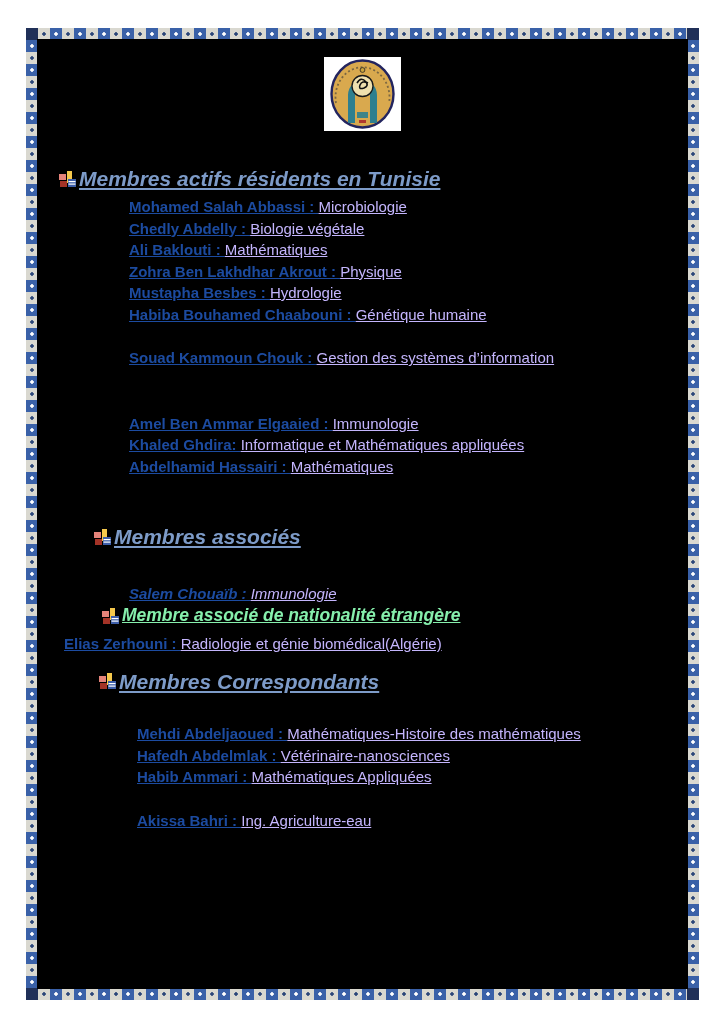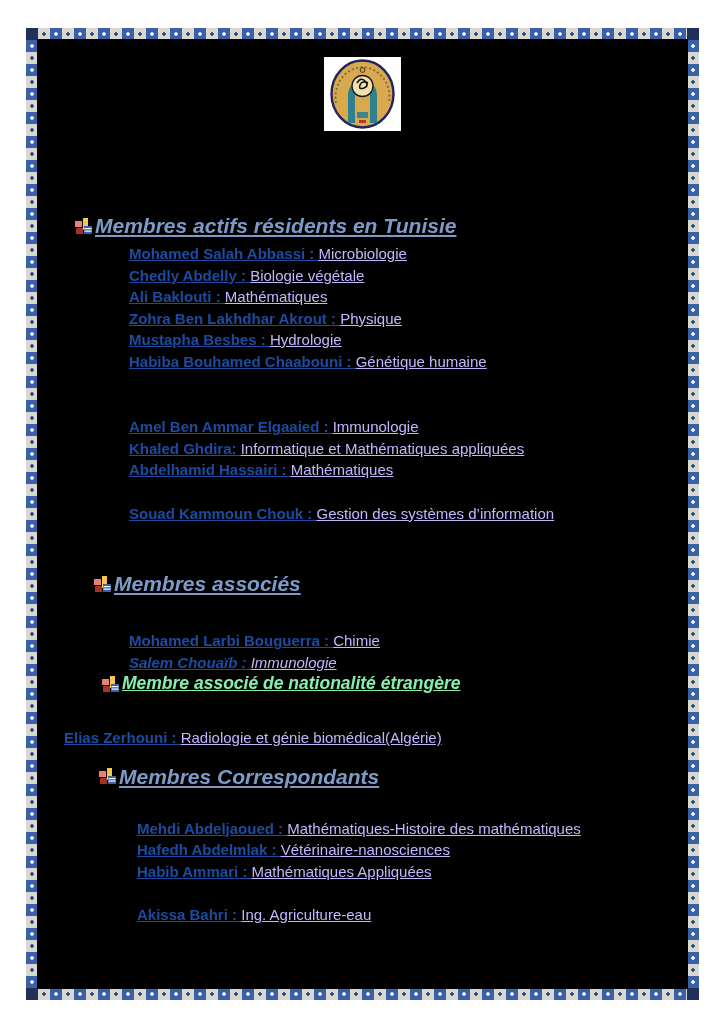--- a/index.html
+++ b/index.html
@@ -50,31 +50,31 @@
   .h-large .heading{font-size:21px; line-height:26px; color:#7d9bc8;}
   .h-small .heading{font-size:17.5px; line-height:24px; color:#86efac;}
   
   .group{}
   .member-line{font-size:15px; line-height:21.5px; white-space:pre;}
   .member-name{font-weight:700; color:#1c4ba0; text-decoration:underline;}
   .member-specialty{font-weight:400; color:#c4b5fd; text-decoration:underline;}
   .member-line.italic .member-name,
   .member-line.italic .member-specialty{font-style:italic;}
   
-  #sec-actifs .heading-row{padding-left:38px; margin-top:82px;}
+  #sec-actifs .heading-row{padding-left:22px; margin-top:35px;}
   #sec-actifs .group{padding-left:92px;}
   #sec-actifs .group.g0{margin-top:4px;}
   #sec-actifs .group.g1{margin-top:44px;}
   #sec-actifs .group.g2{margin-top:22px;}
   #sec-associes .heading-row{padding-left:57px; margin-top:47px;}
   #sec-associes .group{padding-left:92px;}
   #sec-associes .group.g0{margin-top:33px;}
   #sec-etranger .heading-row{padding-left:65px; margin-top:-2px;}
   #sec-etranger .group{padding-left:92px;}
-  #sec-etranger .group.g0{margin-top:32px;padding-left:27px;}
+  #sec-etranger .group.g0{margin-top:6px;padding-left:27px;}
   #sec-correspondants .heading-row{padding-left:62px; margin-top:14px;}
   #sec-correspondants .group{padding-left:100px;}
   #sec-correspondants .group.g0{margin-top:27px;}
   #sec-correspondants .group.g1{margin-top:22px;}
   #sec-correspondants .heading{line-height:28px;}
 </style>
 </head>
 <body>
 
 <div class="page">
@@ -122,48 +122,47 @@
       </div>
       <div class="groups">
           <div class="group g0">
             <div class="member-line"><span class="member-name">Mohamed Salah Abbassi : </span><span class="member-specialty">Microbiologie</span></div>
             <div class="member-line"><span class="member-name">Chedly Abdelly : </span><span class="member-specialty">Biologie végétale</span></div>
             <div class="member-line"><span class="member-name">Ali Baklouti : </span><span class="member-specialty">Mathématiques</span></div>
             <div class="member-line"><span class="member-name">Zohra Ben Lakhdhar Akrout : </span><span class="member-specialty">Physique</span></div>
             <div class="member-line"><span class="member-name">Mustapha Besbes : </span><span class="member-specialty">Hydrologie</span></div>
             <div class="member-line"><span class="member-name">Habiba Bouhamed Chaabouni : </span><span class="member-specialty">Génétique humaine</span></div>
           </div>
+          <div class="group g2">
+            <div class="member-line"><span class="member-name">Souad Kammoun Chouk : </span><span class="member-specialty">Gestion des systèmes d’information</span></div>
+          </div>
           <div class="group g1">
             <div class="member-line"><span class="member-name">Amel Ben Ammar Elgaaied : </span><span class="member-specialty">Immunologie</span></div>
             <div class="member-line"><span class="member-name">Khaled Ghdira: </span><span class="member-specialty">Informatique et Mathématiques appliquées</span></div>
             <div class="member-line"><span class="member-name">Abdelhamid Hassairi : </span><span class="member-specialty">Mathématiques</span></div>
           </div>
-          <div class="group g2">
-            <div class="member-line"><span class="member-name">Souad Kammoun Chouk : </span><span class="member-specialty">Gestion des systèmes d’information</span></div>
-          </div>
         </div>
     </section>
 
     <section id="sec-associes">
       <div class="heading-row h-large">
         <span class="bullet">
           <svg width="17" height="16" viewBox="0 0 17 16">
             <rect x="0" y="3" width="7" height="6" fill="#E5837A"></rect>
             <rect x="1" y="10" width="7" height="6" fill="#A33327"></rect>
             <rect x="8" y="0" width="5" height="12" fill="#F5C84C"></rect>
             <rect x="9" y="8" width="8" height="8" fill="#3D5EA9"></rect>
             <rect x="9.5" y="10" width="7" height="1.2" fill="#ffffff"></rect>
             <rect x="9.5" y="12.5" width="7" height="1.2" fill="#ffffff"></rect>
           </svg>
         </span>
         <h2 class="heading">Membres associés</h2>
       </div>
       <div class="groups">
           <div class="group g0">
-            <div class="member-line"><span class="member-name">Mohamed Larbi Bouguerra : </span><span class="member-specialty">Chimie</span></div>
             <div class="member-line italic"><span class="member-name">Salem Chouaïb : </span><span class="member-specialty">Immunologie</span></div>
           </div>
         </div>
     </section>
 
     <section id="sec-etranger">
       <div class="heading-row h-small">
         <span class="bullet">
           <svg width="17" height="16" viewBox="0 0 17 16">
             <rect x="0" y="3" width="7" height="6" fill="#E5837A"></rect>

